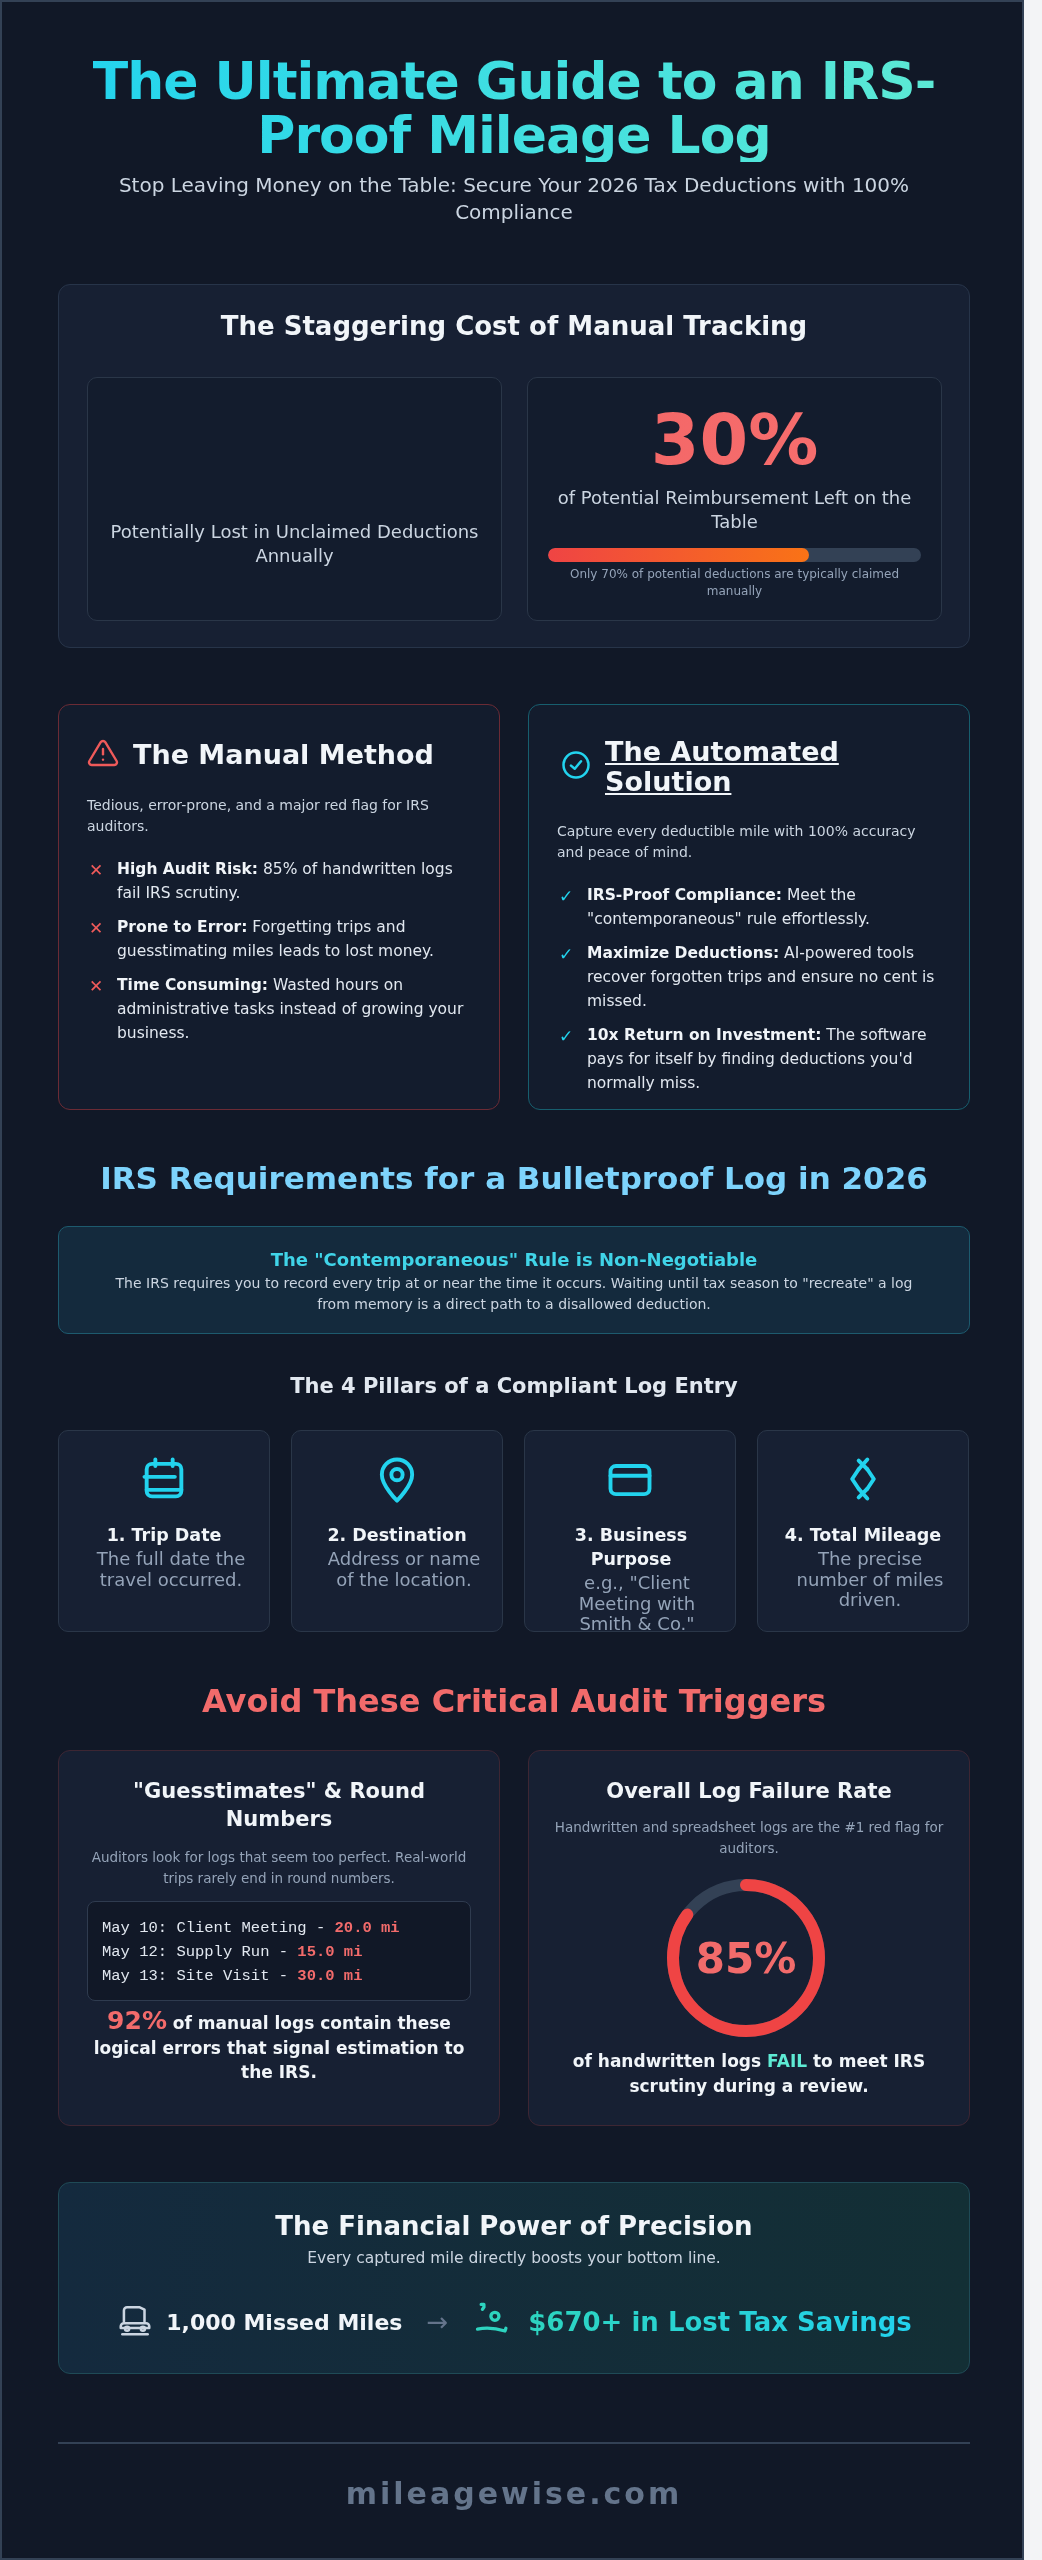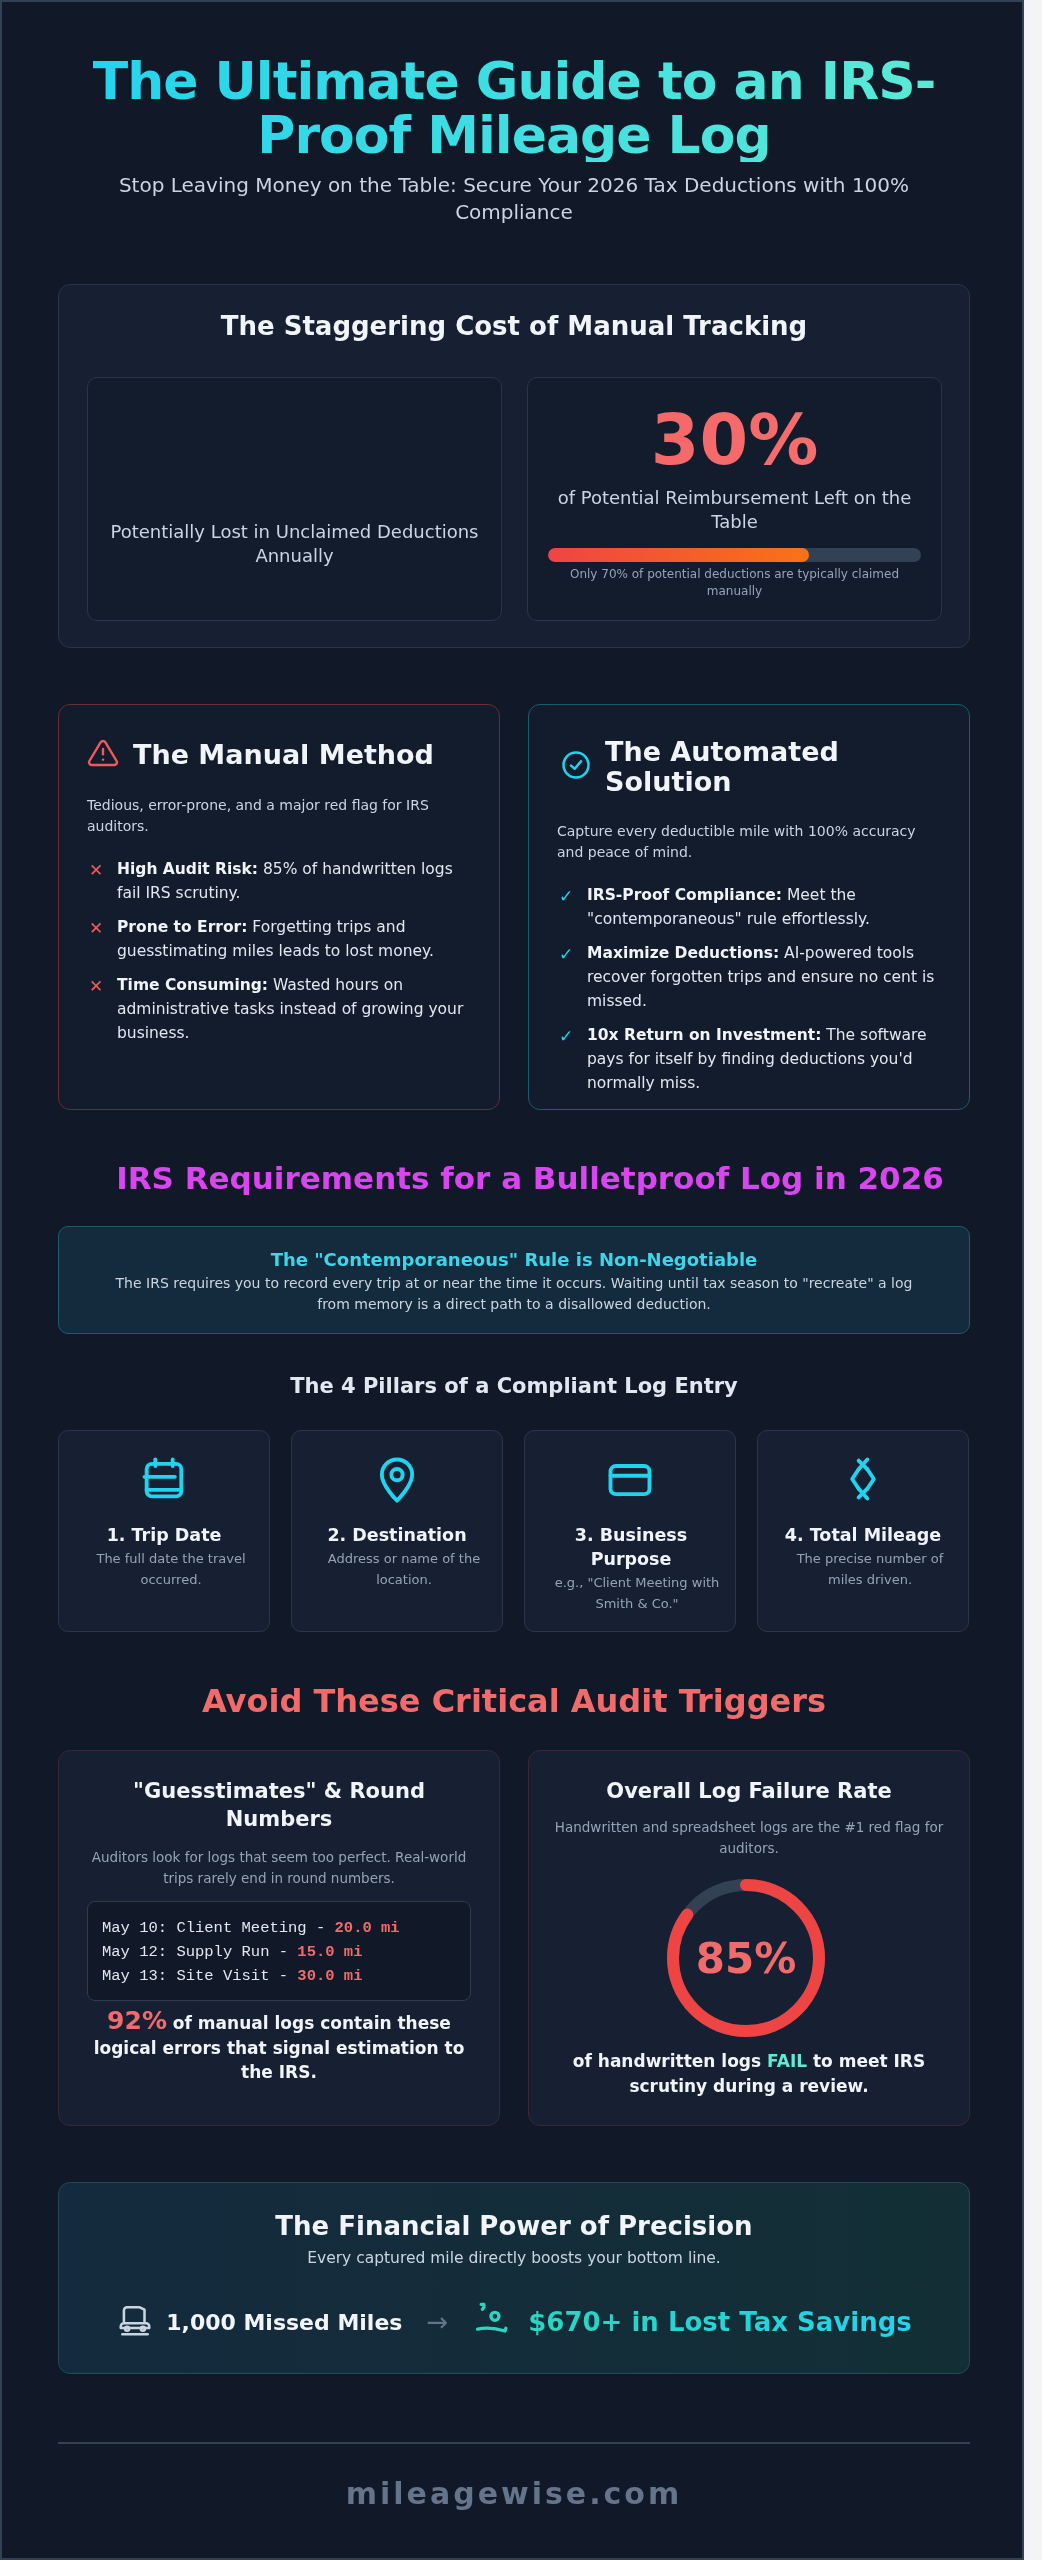--- a/index.html
+++ b/index.html
@@ -54,36 +54,36 @@
   .card-head h2 { font-size: 27px; line-height: 30px; font-weight: bold; color: #f1f5f9; }
   .card-desc { margin-top: 22px; font-size: 14px; line-height: 21px; color: #cbd5e1; }
   .auto-card .card-desc { margin-top: 24px; }
   .bullets { list-style: none; margin-top: 20px; }
   .bullets li { display: flex; gap: 12px; font-size: 15.5px; line-height: 24px; color: #e2e8f0; margin-bottom: 10px; }
   .bullets li .mark { width: 18px; flex: none; text-align: center; font-size: 17px; line-height: 26px; }
   .bullets b { font-weight: bold; color: #f1f5f9; }
   .manual-card .mark { color: #ef5a5a; }
   .auto-card .mark { color: #22d3ee; }
 
-  .req-title { left: 72px; width: 912px; top: 1158px; text-align: center; font-size: 31px; font-weight: bold; color: #d946ef; }
+  .req-title { left: 56px; width: 912px; top: 1158px; text-align: center; font-size: 31px; font-weight: bold; color: #7dd3fc; }
   .rule-box {
     left: 56px; top: 1224px; width: 912px; height: 108px;
     background: #142a3d; border: 1.5px solid #1d5a6e; border-radius: 10px; text-align: center;
   }
   .rule-title { position: absolute; left: 0; width: 100%; top: 22px; font-size: 18px; font-weight: bold; color: #40d4e8; }
   .rule-text { position: absolute; left: 40px; right: 40px; top: 46px; font-size: 14px; line-height: 21px; color: #cbd5e1; }
 
   .pillars-title { left: 56px; width: 912px; top: 1372px; text-align: center; font-size: 21px; font-weight: bold; color: #e2e8f0; }
   .pillar {
     top: 1428px; width: 212px; height: 202px;
     background: #172033; border: 1px solid #2a3648; border-radius: 10px; text-align: center; padding-left: 20px;
   }
   .pillar .picon { position: absolute; left: 0; width: 100%; top: 22px; height: 52px; display: flex; justify-content: center; }
   .pillar .ptitle { position: absolute; left: 10px; right: 10px; top: 92px; font-size: 17.5px; line-height: 24px; font-weight: bold; color: #f1f5f9; }
-  .pillar .pdesc { position: absolute; left: 28px; right: 14px; font-size: 13px; line-height: 20.5px; color: #94a3b8; }
+  .pillar .pdesc { position: absolute; left: 28px; right: 14px; font-size: 18px; line-height: 20.5px; color: #94a3b8; }
 
   .avoid-title { left: 56px; width: 912px; top: 1680px; text-align: center; font-size: 32px; font-weight: bold; color: #f26b6b; }
   .trig-card {
     top: 1748px; width: 442px; height: 376px;
     background: #172033; border: 1.5px solid #3d2633; border-radius: 12px; text-align: center;
   }
   .trig-title { position: absolute; left: 20px; right: 20px; top: 26px; font-size: 21px; line-height: 28px; font-weight: bold; color: #f1f5f9; }
   .trig-desc { position: absolute; left: 24px; right: 24px; font-size: 13.5px; line-height: 21px; color: #94a3b8; }
   .log-box {
     position: absolute; left: 28px; right: 28px; top: 150px; height: 100px;
@@ -163,21 +163,21 @@
   </section>
 
   <section class="abs compare-card auto-card">
     <div class="card-head" style="margin-left:4px;">
       <span>
         <svg width="30" height="30" viewBox="0 0 24 24" fill="none" stroke="#22d3ee" stroke-width="2" stroke-linecap="round" stroke-linejoin="round">
           <circle cx="12" cy="12" r="10"></circle>
             <polyline points="8 12.5 11 15 16 9"></polyline>
         </svg>
       </span>
-      <h2 style="width:240px;">The Automated Solution</h2>
+      <h2 style="width:240px;text-decoration:underline;">The Automated Solution</h2>
     </div>
     <p class="card-desc">Capture every deductible mile with 100% accuracy and peace of mind.</p>
     <ul class="bullets">
       <li>
           <span class="mark">✓</span>
           <span><b>IRS-Proof Compliance:</b><span> Meet the "contemporaneous" rule effortlessly.</span></span>
         </li>
       <li>
           <span class="mark">✓</span>
           <span><b>Maximize Deductions:</b><span> AI-powered tools recover forgotten trips and ensure no cent is missed.</span></span>

